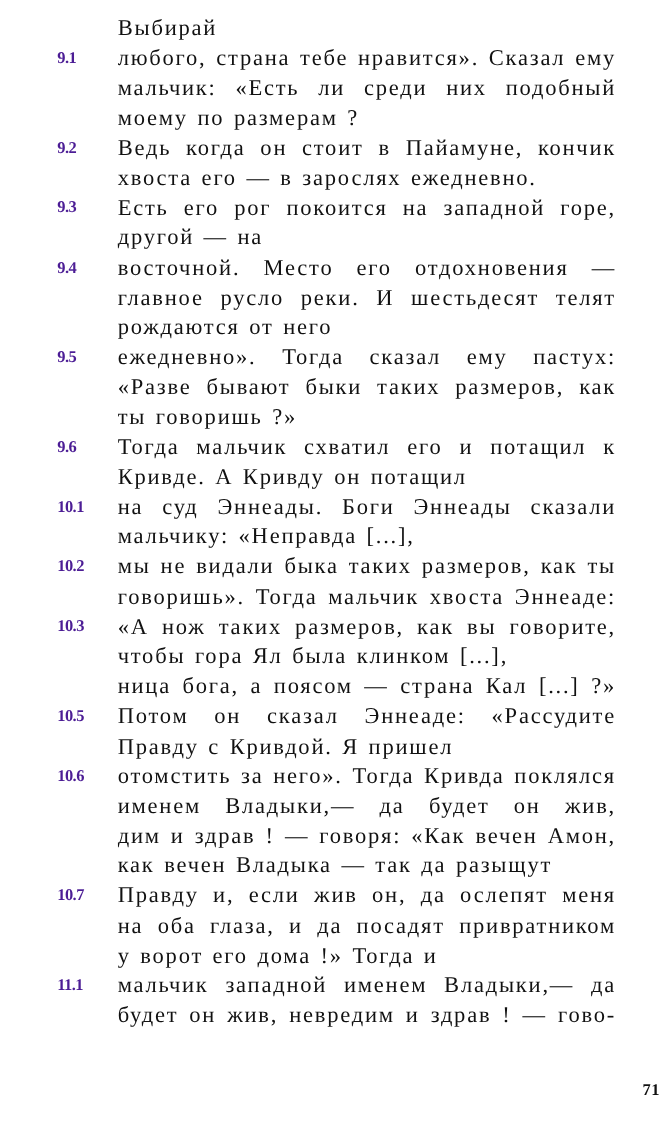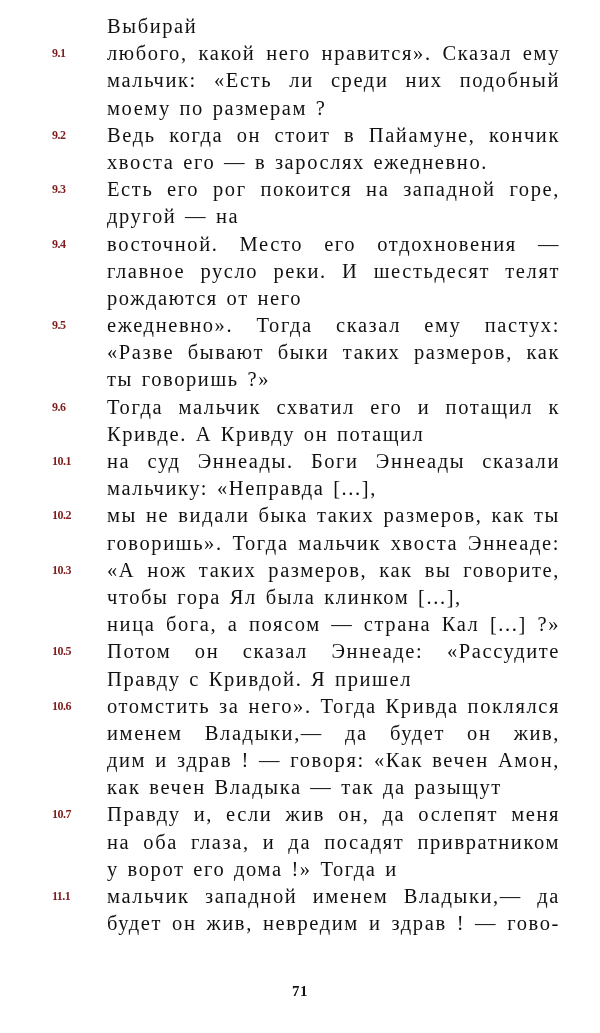--- a/index.html
+++ b/index.html
@@ -6,50 +6,50 @@
   body {
     width: 600px; height: 1033px; position: relative; overflow: hidden;
     font-family: "Liberation Serif", "DejaVu Serif", serif;
     color: #111111;
   }
   .page { position: absolute; left: 0; top: 0; width: 600px; height: 804px; }
   .lines { position: absolute; left: 0; top: 13px; width: 600px; }
   .line { position: relative; height: 27.2px; line-height: 27.2px; }
   .num {
     position: absolute; left: 52px; top: 0; width: 48px;
-    font-size: 12px; font-weight: bold; letter-spacing: -0.5px;
-    color: #7f1d1d;
+    font-size: 15px; font-weight: bold; letter-spacing: -0.5px;
+    color: #4c1d95;
     font-family: Liberation Serif, serif;
   }
   .txt {
     position: absolute; left: 107px; top: 0; width: 453px;
     font-size: 20.5px; letter-spacing: 1.6px; word-spacing: 2px;
     white-space: nowrap; overflow: visible;
   }
   .txt.just {
     text-align: justify; text-align-last: justify; white-space: normal;
     height: 27.2px; overflow: hidden;
   }
   .pagenum {
     position: absolute; left: 0; width: 600px; top: 983px;
-    text-align: center; font-size: 15px; font-weight: bold; letter-spacing: 0.5px;
+    text-align: right; font-size: 15px; font-weight: bold; letter-spacing: 0.5px;
   }
 </style>
 </head>
 <body>
 
 <div class="page">
   <div class="lines" id="lines">
       <div class="line">
         <span class="num"></span>
         <span class="txt">Выбирай</span>
       </div>
       <div class="line">
         <span class="num">9.1</span>
-        <span class="txt just">любого, какой него нравится». Сказал ему</span>
+        <span class="txt just">любого, страна тебе нравится». Сказал ему</span>
       </div>
       <div class="line">
         <span class="num"></span>
         <span class="txt just">мальчик: «Есть ли среди них подобный</span>
       </div>
       <div class="line">
         <span class="num"></span>
         <span class="txt">моему по размерам ?</span>
       </div>
       <div class="line">

